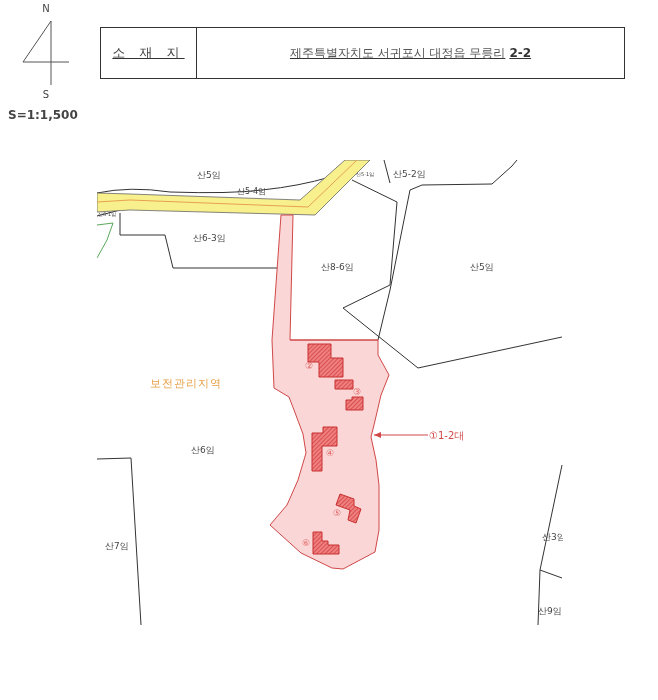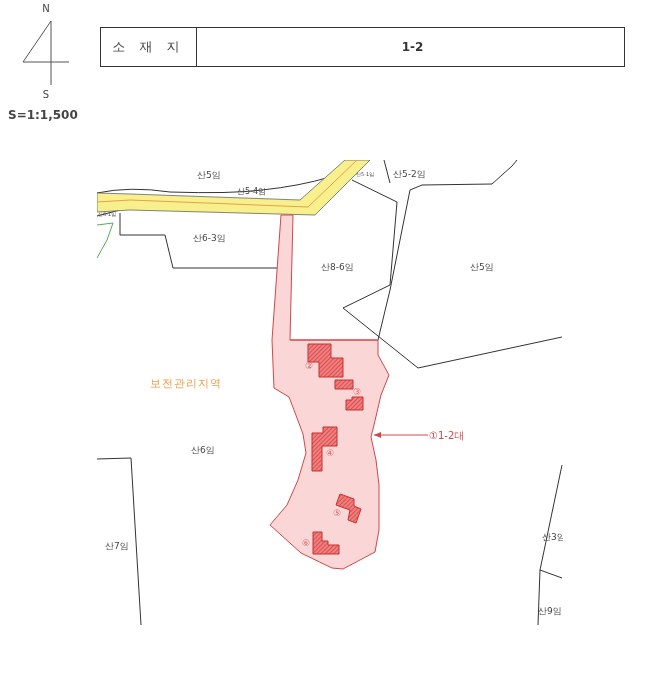--- a/index.html
+++ b/index.html
@@ -3,22 +3,22 @@
 <meta charset="utf-8">
 <style>
   html, body { margin: 0; padding: 0; background: #ffffff; }
   body { width: 658px; height: 700px; position: relative; overflow: hidden;
          font-family: "DejaVu Sans", "Liberation Sans", sans-serif; color: #333; }
   .compass { position: absolute; left: 0; top: 0; width: 100px; height: 130px; }
   .compass-n, .compass-s { position: absolute; font-size: 10px; color: #444; width: 20px; text-align: center; }
   .compass-n { left: 36px; top: 3px; }
   .compass-s { left: 36px; top: 89px; }
   .scale { position: absolute; left: 8px; top: 108px; font-size: 12px; color: #444; font-weight: bold; }
-  .info-table { position: absolute; left: 100px; top: 27px; width: 525px; height: 40px;
-                border: 1px solid #333; display: flex; box-sizing: border-box; }
+  .info-table { position: absolute; left: 100px; top: 27px; width: 525px; height: 52px;
+                border: 1px solid #333; display: flex; box-sizing: border-box; text-decoration: underline; }
   .info-label { width: 95px; border-right: 1px solid #333; display: flex; align-items: center;
                 justify-content: center; font-size: 13px; color: #444; letter-spacing: 5px; }
   .info-value { flex: 1; display: flex; align-items: center; justify-content: center;
                 font-size: 12px; color: #555; }
   .info-value .lot { font-weight: bold; margin-left: 4px; color: #333; }
   .map { position: absolute; left: 0; top: 0; width: 658px; height: 700px; }
   .map text { font-family: "DejaVu Sans", "Liberation Sans", sans-serif; }
 </style>
 </head>
 <body>
@@ -30,21 +30,22 @@
     <line x1="51" y1="21" x2="23" y2="62" stroke="#555" stroke-width="1"></line>
     <line x1="23" y1="62" x2="69" y2="62" stroke="#555" stroke-width="1"></line>
   </svg>
   <div class="compass-s">S</div>
 </div>
 <div class="scale">S=1:1,500</div>
 
 <div class="info-table">
   <div class="info-label">소 재 지</div>
   <div class="info-value">
-    <span class="lot">1-2</span>
+    <span>제주특별자치도 서귀포시 대정읍 무릉리</span>
+    <span class="lot">2-2</span>
   </div>
 </div>
 
 <svg class="map" viewBox="0 0 658 700">
   <defs>
     <pattern id="hatch" patternUnits="userSpaceOnUse" width="3" height="3" patternTransform="rotate(45)">
       <rect width="3" height="3" fill="#f08080"></rect>
       <line x1="0" y1="0" x2="0" y2="3" stroke="#c83030" stroke-width="1.2"></line>
     </pattern>
     <clipPath id="mapclip">

